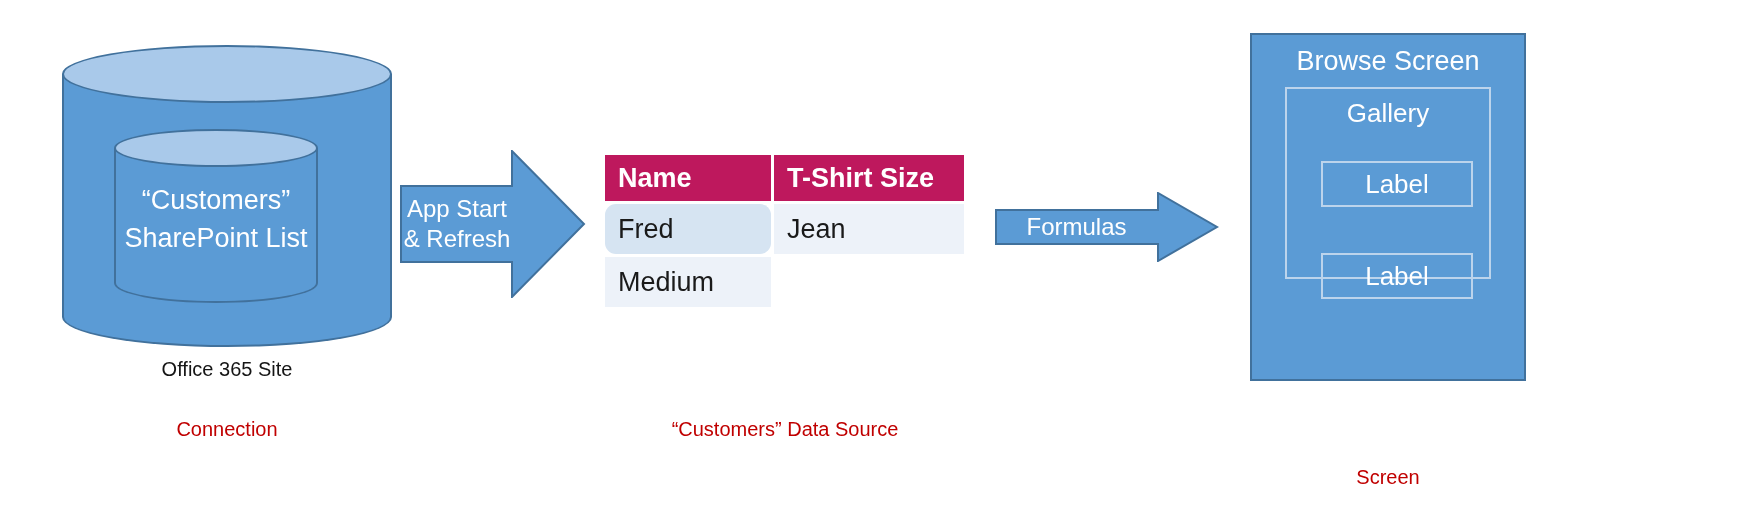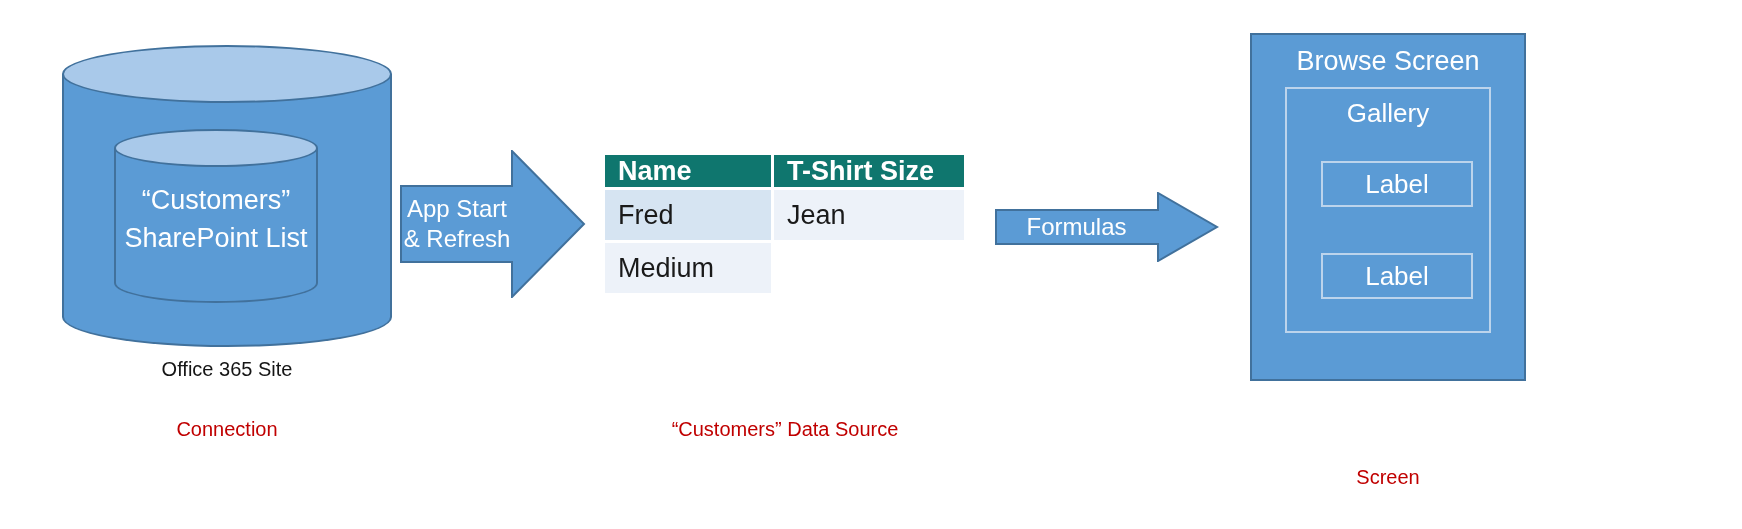--- a/index.html
+++ b/index.html
@@ -70,54 +70,54 @@
 
   
   .data-table {
     position: absolute; left: 605px; top: 155px;
     display: grid;
     grid-template-columns: 166px 190px;
     row-gap: 3px;
     column-gap: 3px;
   }
   .th {
-    background: #0f766e;
+    background: #be185d;
     color: #ffffff;
     font-weight: bold;
     font-size: 27px;
-    height: 32px;
+    height: 46px;
     display: flex; align-items: center;
     padding-left: 13px;
   }
   .td {
     font-size: 27px;
     color: #1a1a1a;
     height: 50px;
     display: flex; align-items: center;
     padding-left: 13px;
   }
-  .row1 { background: #D6E4F2; }
+  .row1 { background: #D6E4F2; border-radius: 11px; }
   .row2 { background: #EDF2F9; }
 
   
   .screen {
     position: absolute; left: 1250px; top: 33px;
     width: 276px; height: 348px;
     background: #5B9BD5;
     border: 2px solid #41719C;
   }
   .screen-title {
     position: absolute; top: 11px; left: 0; right: 0;
     text-align: center;
     color: #ffffff;
     font-size: 27px;
   }
   .gallery {
     position: absolute; left: 33px; top: 52px;
-    width: 206px; height: 246px;
+    width: 206px; height: 192px;
     border: 2px solid #BCD4EC;
   }
   .gallery-title {
     margin-top: 9px;
     text-align: center;
     color: #ffffff;
     font-size: 26px;
   }
   .label-box {
     position: absolute; left: 34px;

